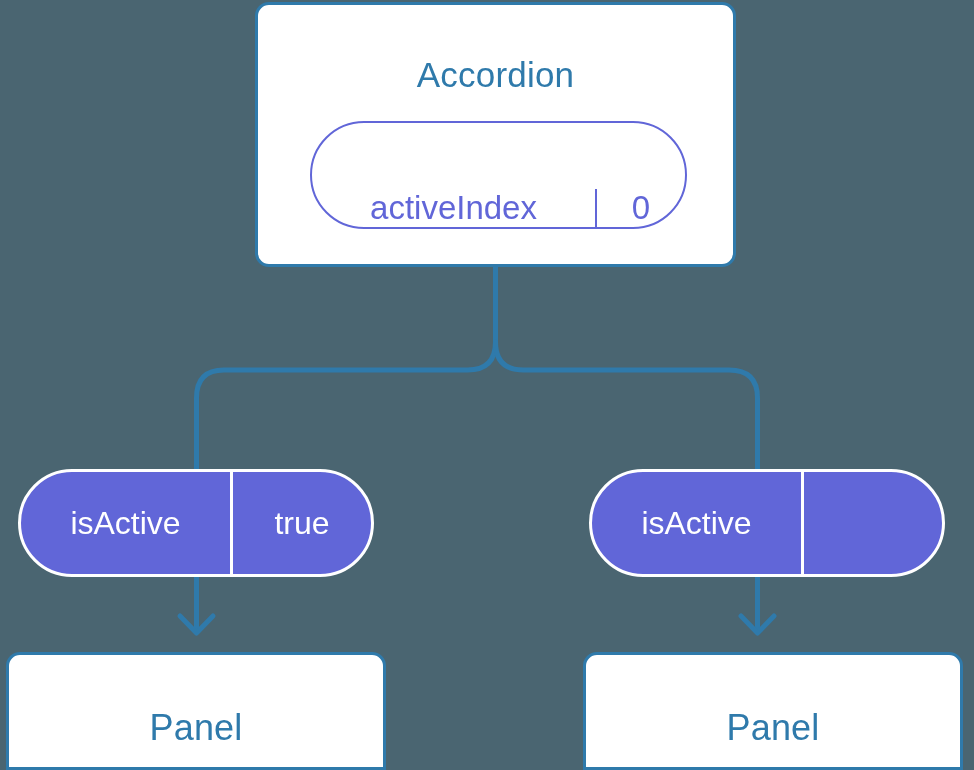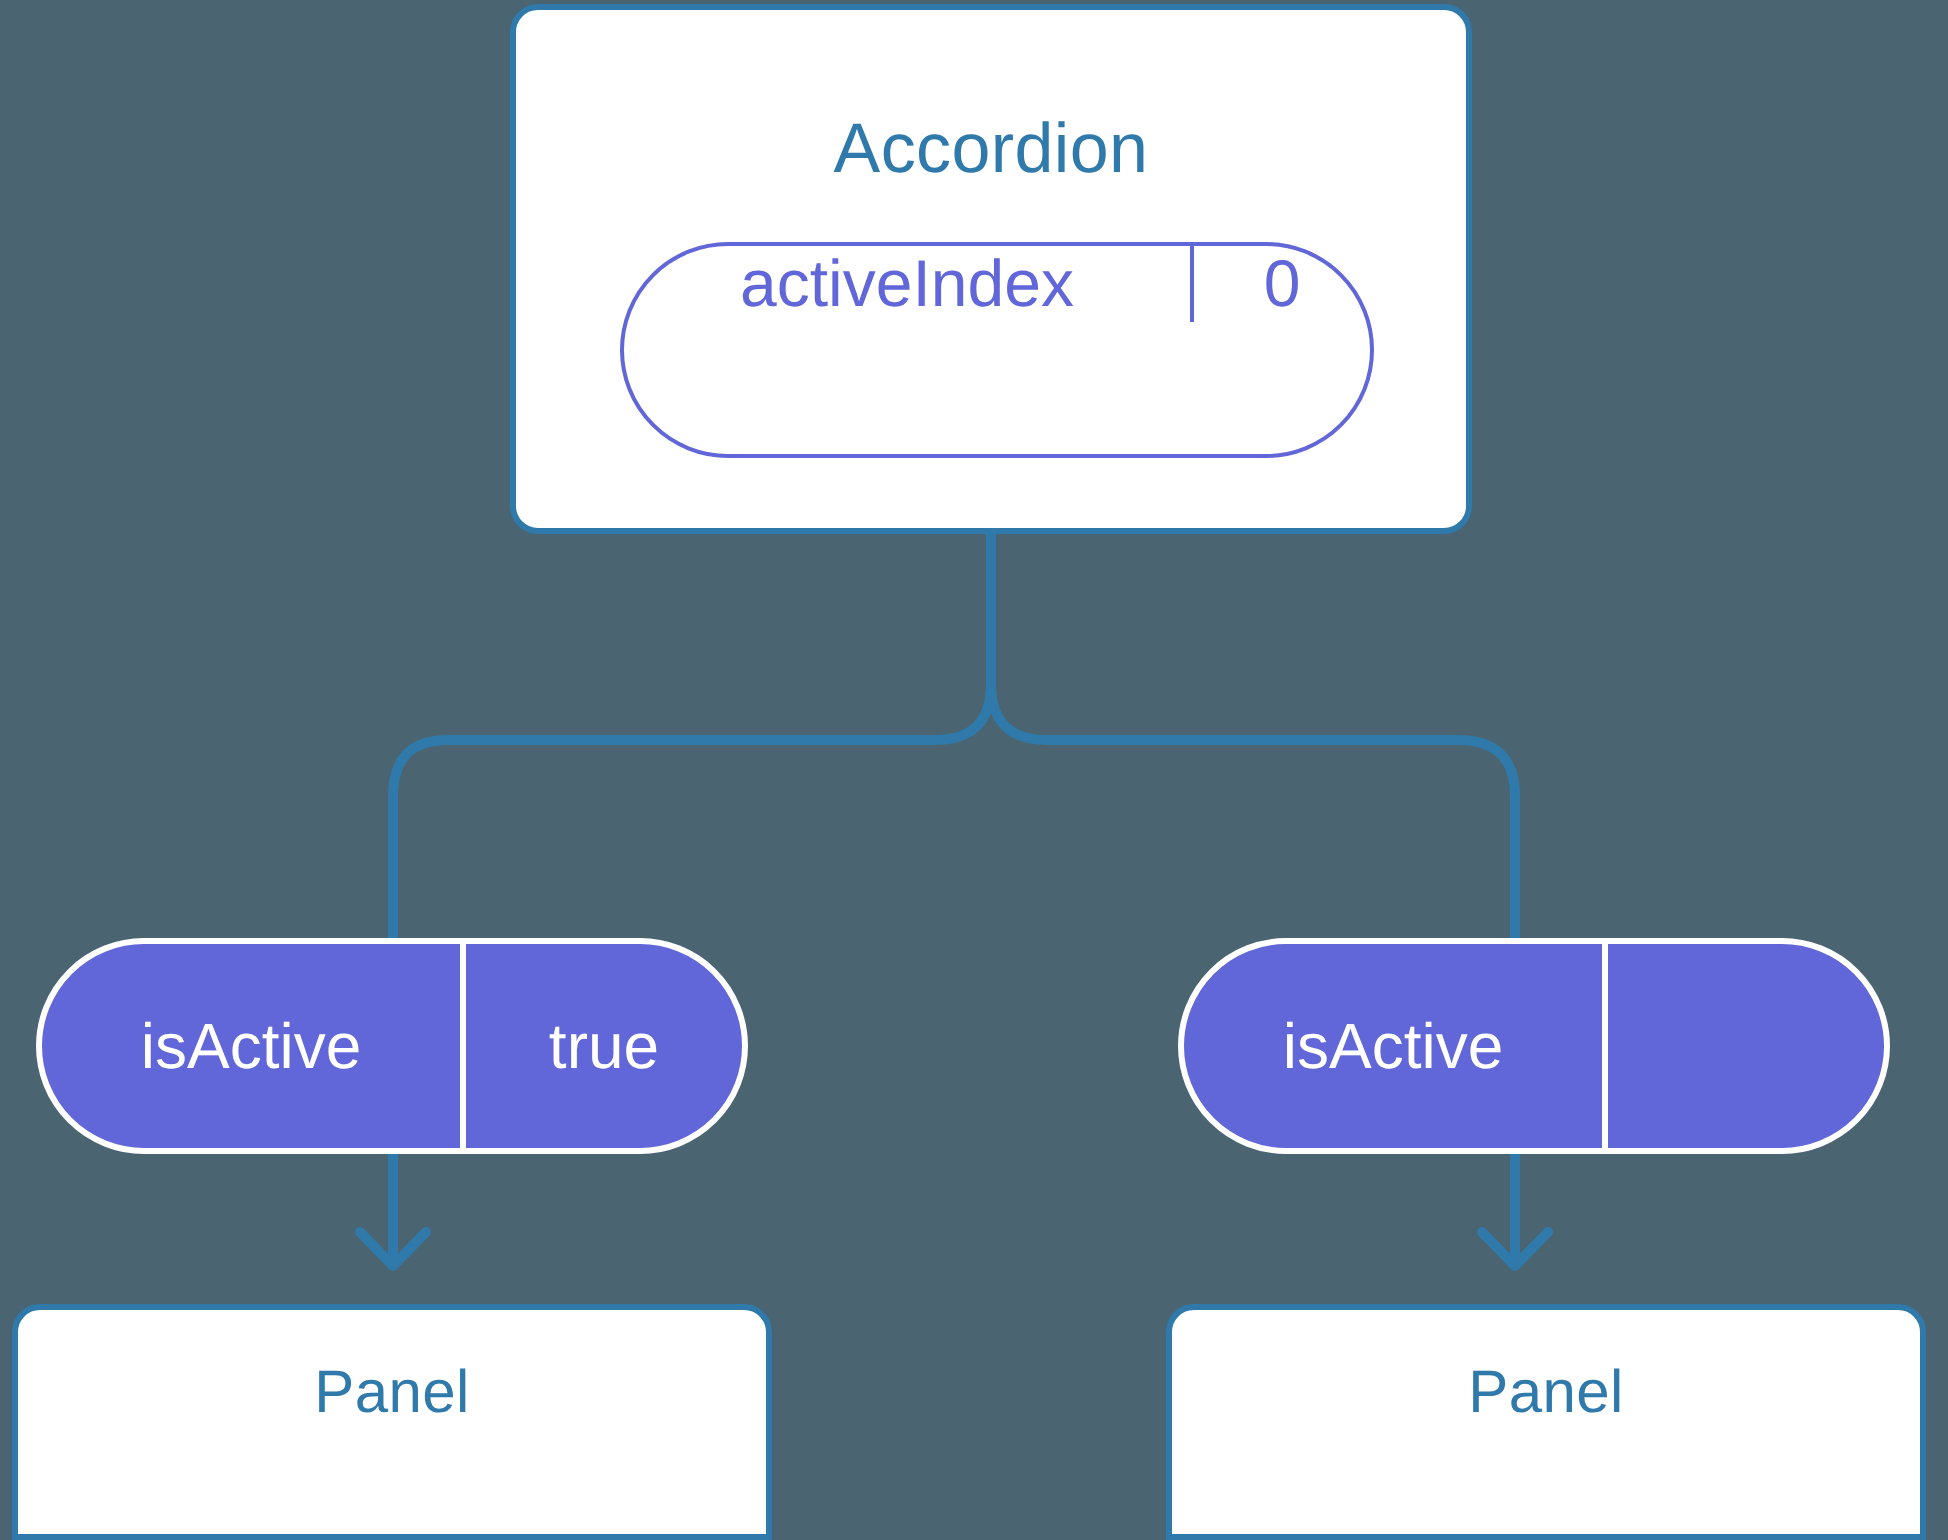--- a/index.html
+++ b/index.html
@@ -56,21 +56,21 @@
     letter-spacing: 0.2px;
   }
   #accordion-card .card-title {
     top: 50px;
   }
 
   
   .pill-outline {
     position: absolute;
     display: flex;
-    align-items: flex-start;
+    align-items: flex-end;
     border: 2px solid #6166d8;
     border-radius: 999px;
     box-sizing: border-box;
     background: transparent;
     overflow: hidden;
   }
   #active-index-pill {
     left: 52px;
     top: 116px;
     width: 377px;
@@ -149,22 +149,22 @@
   #panel-right-card {
     left: 583px;
     top: 652px;
     width: 380px;
     height: 118px;
     border-bottom-left-radius: 0;
     border-bottom-right-radius: 0;
   }
   #panel-left-card .card-title,
   #panel-right-card .card-title {
-    top: 25px;
-    font-size: 30px;
+    top: 52px;
+    font-size: 36px;
   }
 </style>
 </head>
 <body>
 
 <div id="stage">
 
   <svg id="connectors" viewBox="0 0 974 770" width="974" height="770" fill="none" xmlns="http://www.w3.org/2000/svg">
 
     <path d="M 495.5 267

